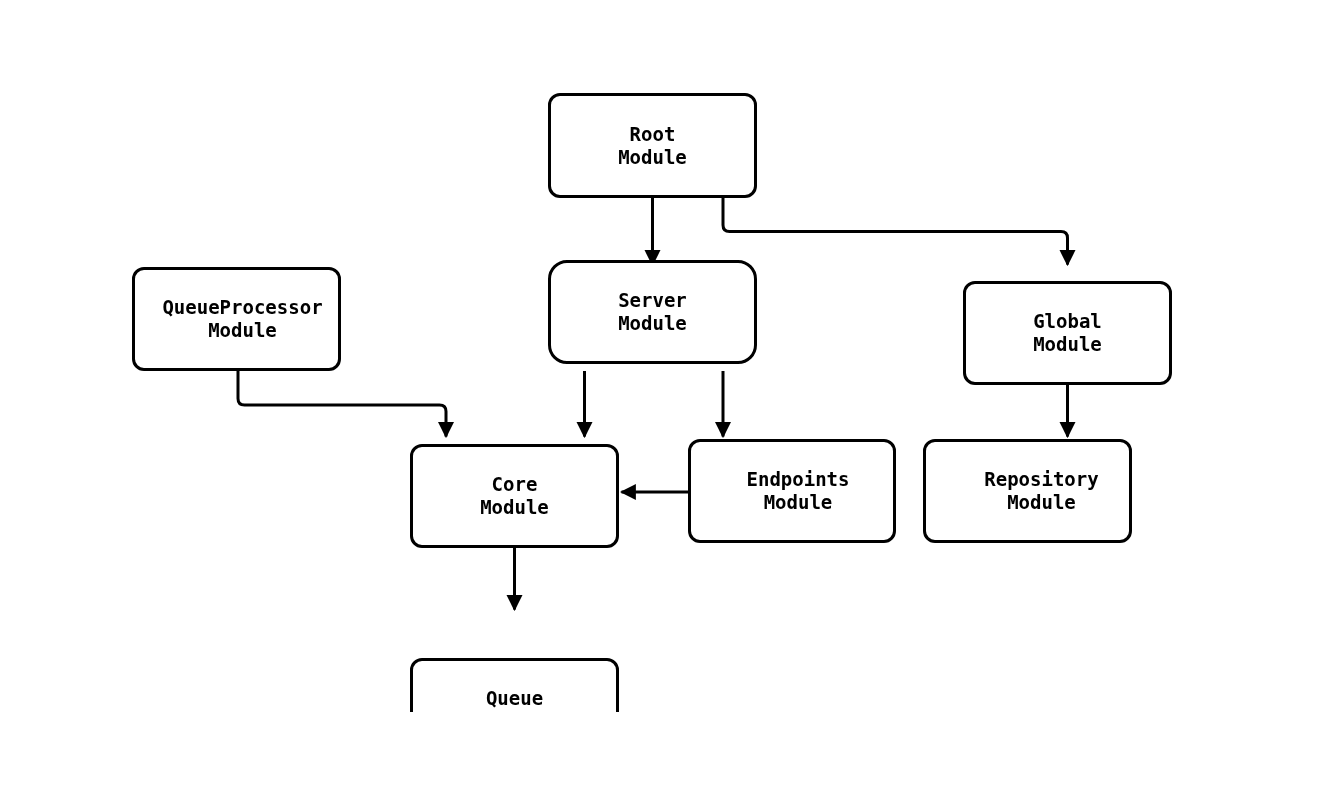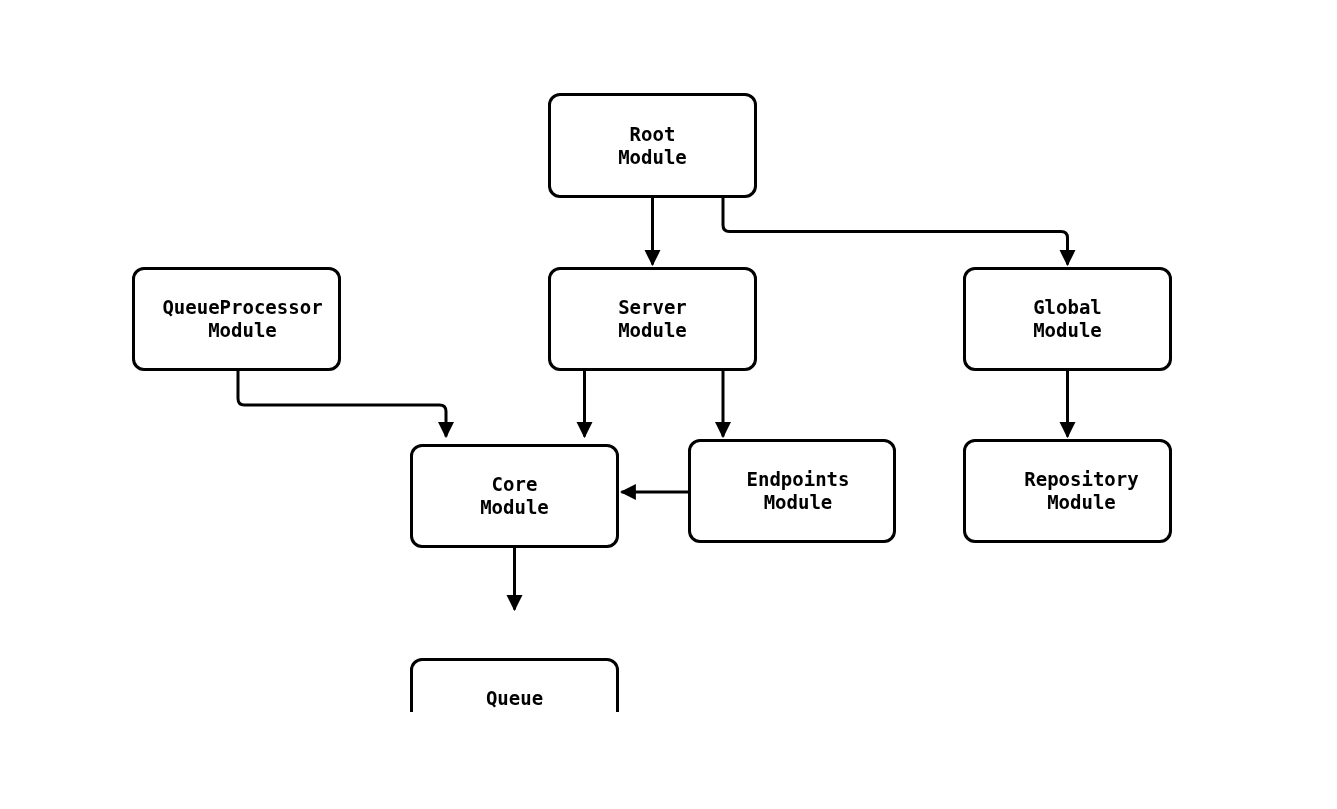--- a/index.html
+++ b/index.html
@@ -72,31 +72,31 @@
 
     <path class="edge" d="M1067.5 371 L1067.5 436.5" marker-end="url(#arrowhead)"></path>
   </svg>
 
   <div class="node" style="left:548px; top:93px; width:209px; height:105px;">Root
 Module</div>
 
   <div class="node" style="left:132px; top:267px; width:209px; height:104px;padding-left:12px;">QueueProcessor
 Module</div>
 
-  <div class="node" style="left:548px; top:267px; width:209px; height:104px;">Server
+  <div class="node" style="left:548px; top:260px; width:209px; height:104px;border-radius:19px;">Server
 Module</div>
 
-  <div class="node" style="left:963px; top:267px; width:209px; height:104px;">Global
+  <div class="node" style="left:963px; top:281px; width:209px; height:104px;">Global
 Module</div>
 
   <div class="node" style="left:410px; top:444px; width:209px; height:104px;">Core
 Module</div>
 
   <div class="node" style="left:688px; top:439px; width:208px; height:104px;padding-left:12px;">Endpoints
 Module</div>
 
-  <div class="node" style="left:963px; top:439px; width:209px; height:104px;padding-left:28px;">Repository
+  <div class="node" style="left:923px; top:439px; width:209px; height:104px;padding-left:28px;">Repository
 Module</div>
 
   <div class="node" style="left:410px; top:612px; width:209px; height:104px;margin-top:46px;">Queue
 Module</div>
 
 </div>
 
 </body></html>

